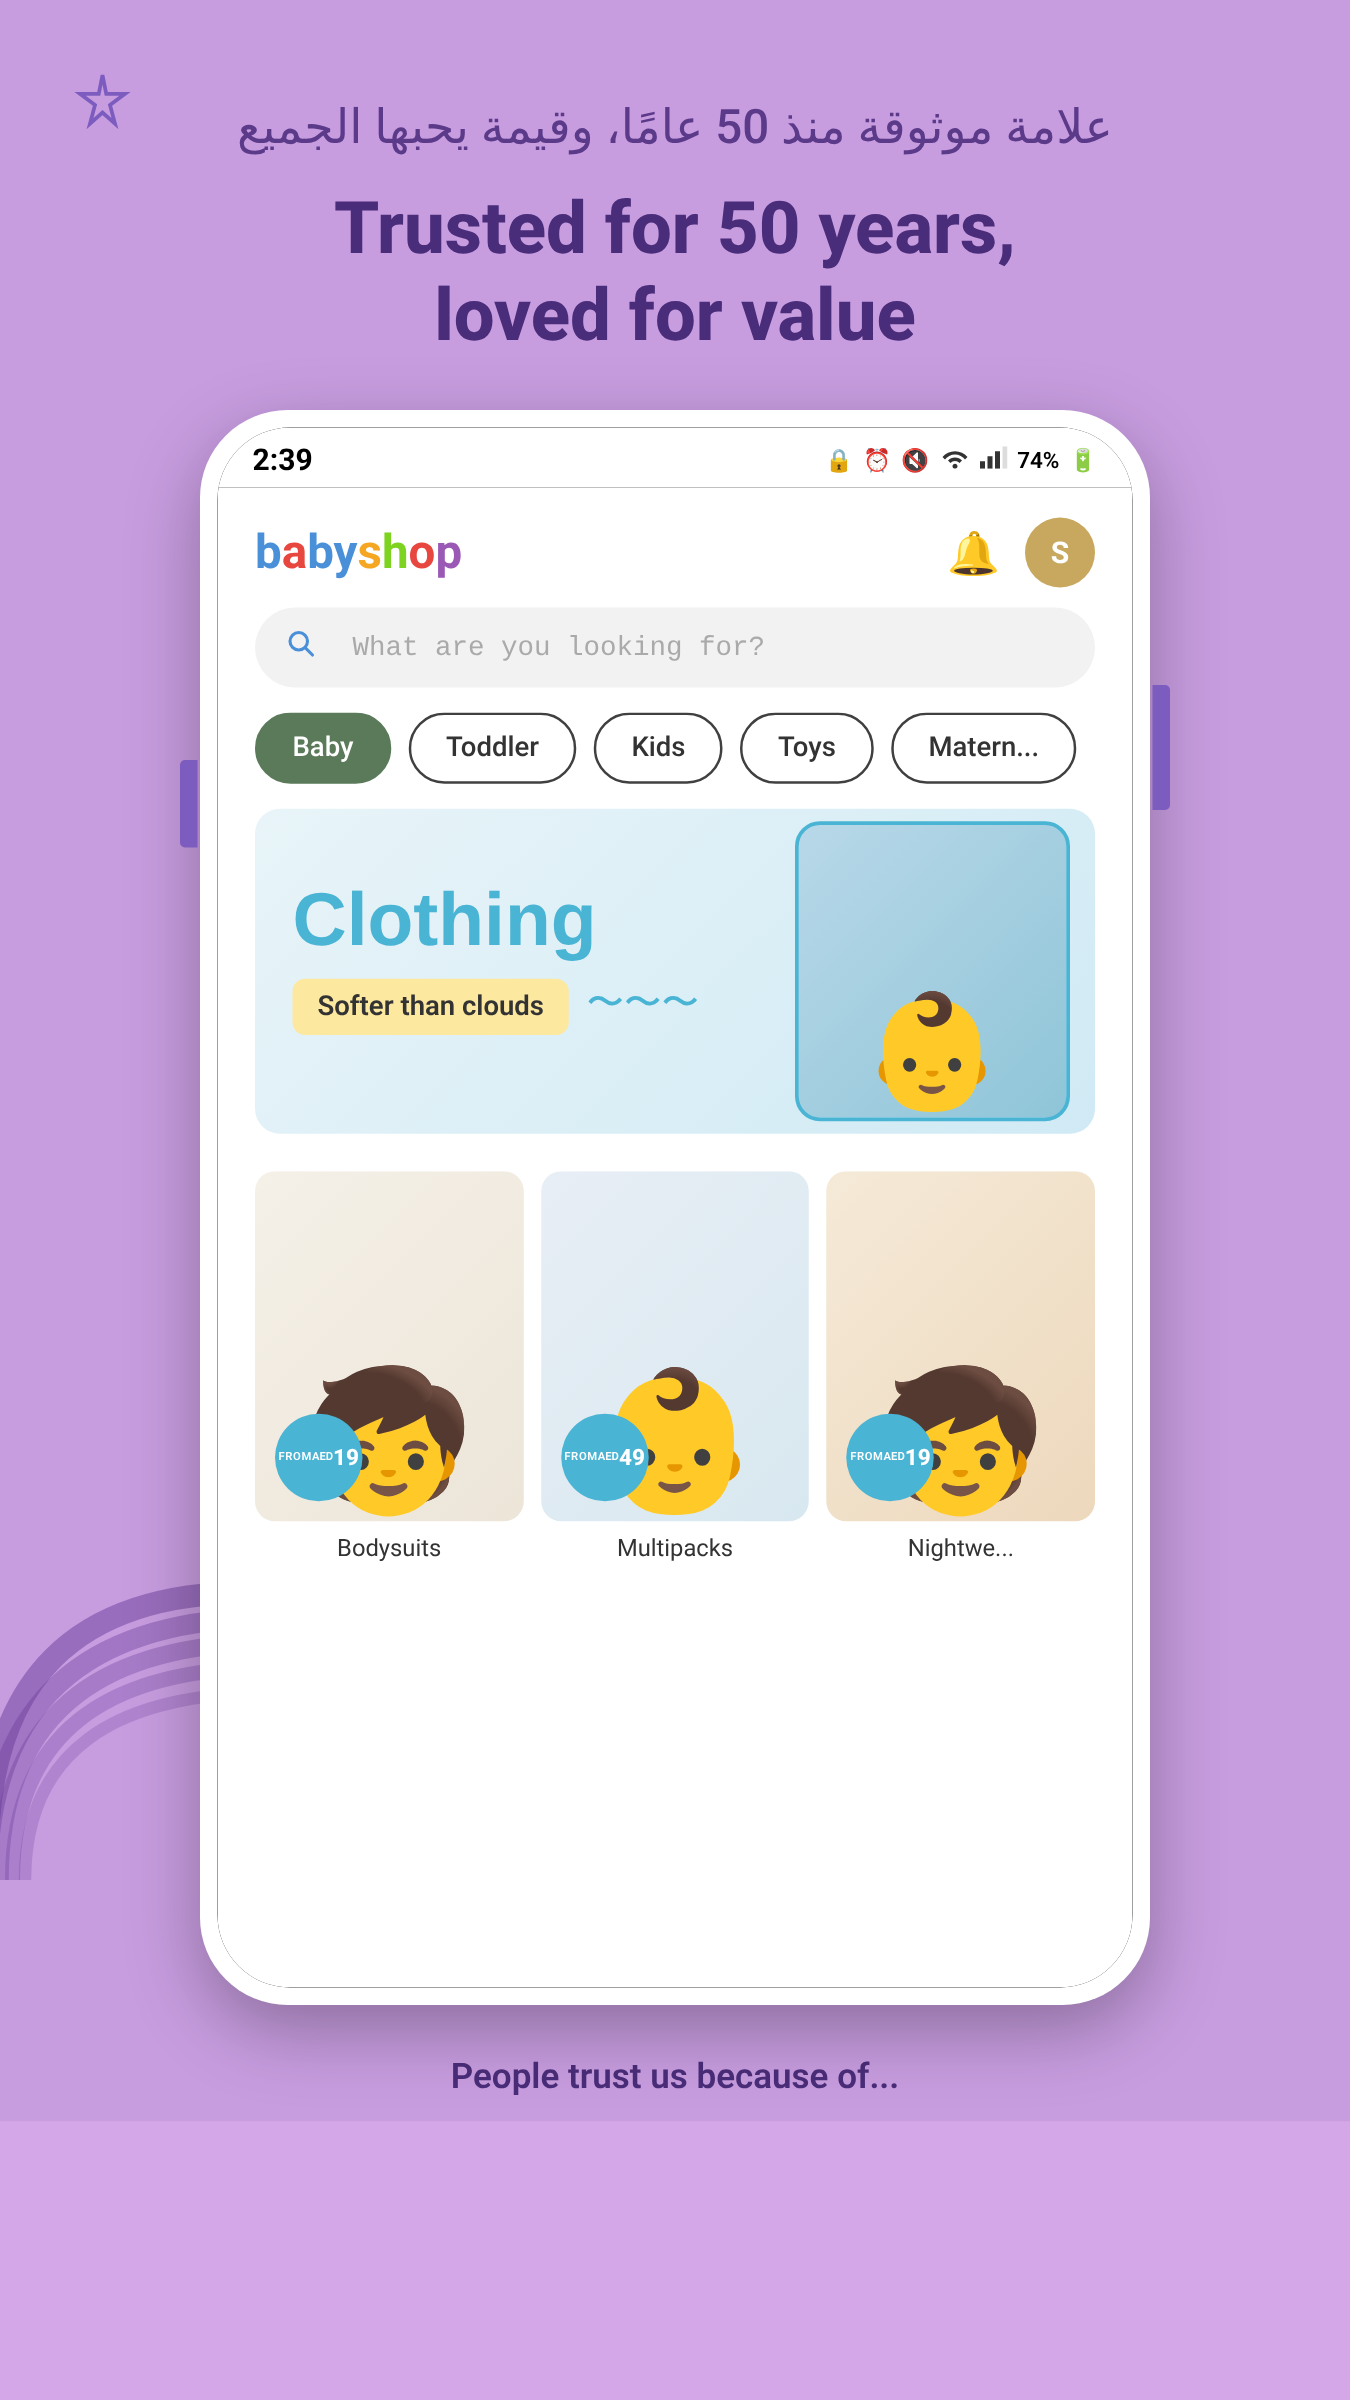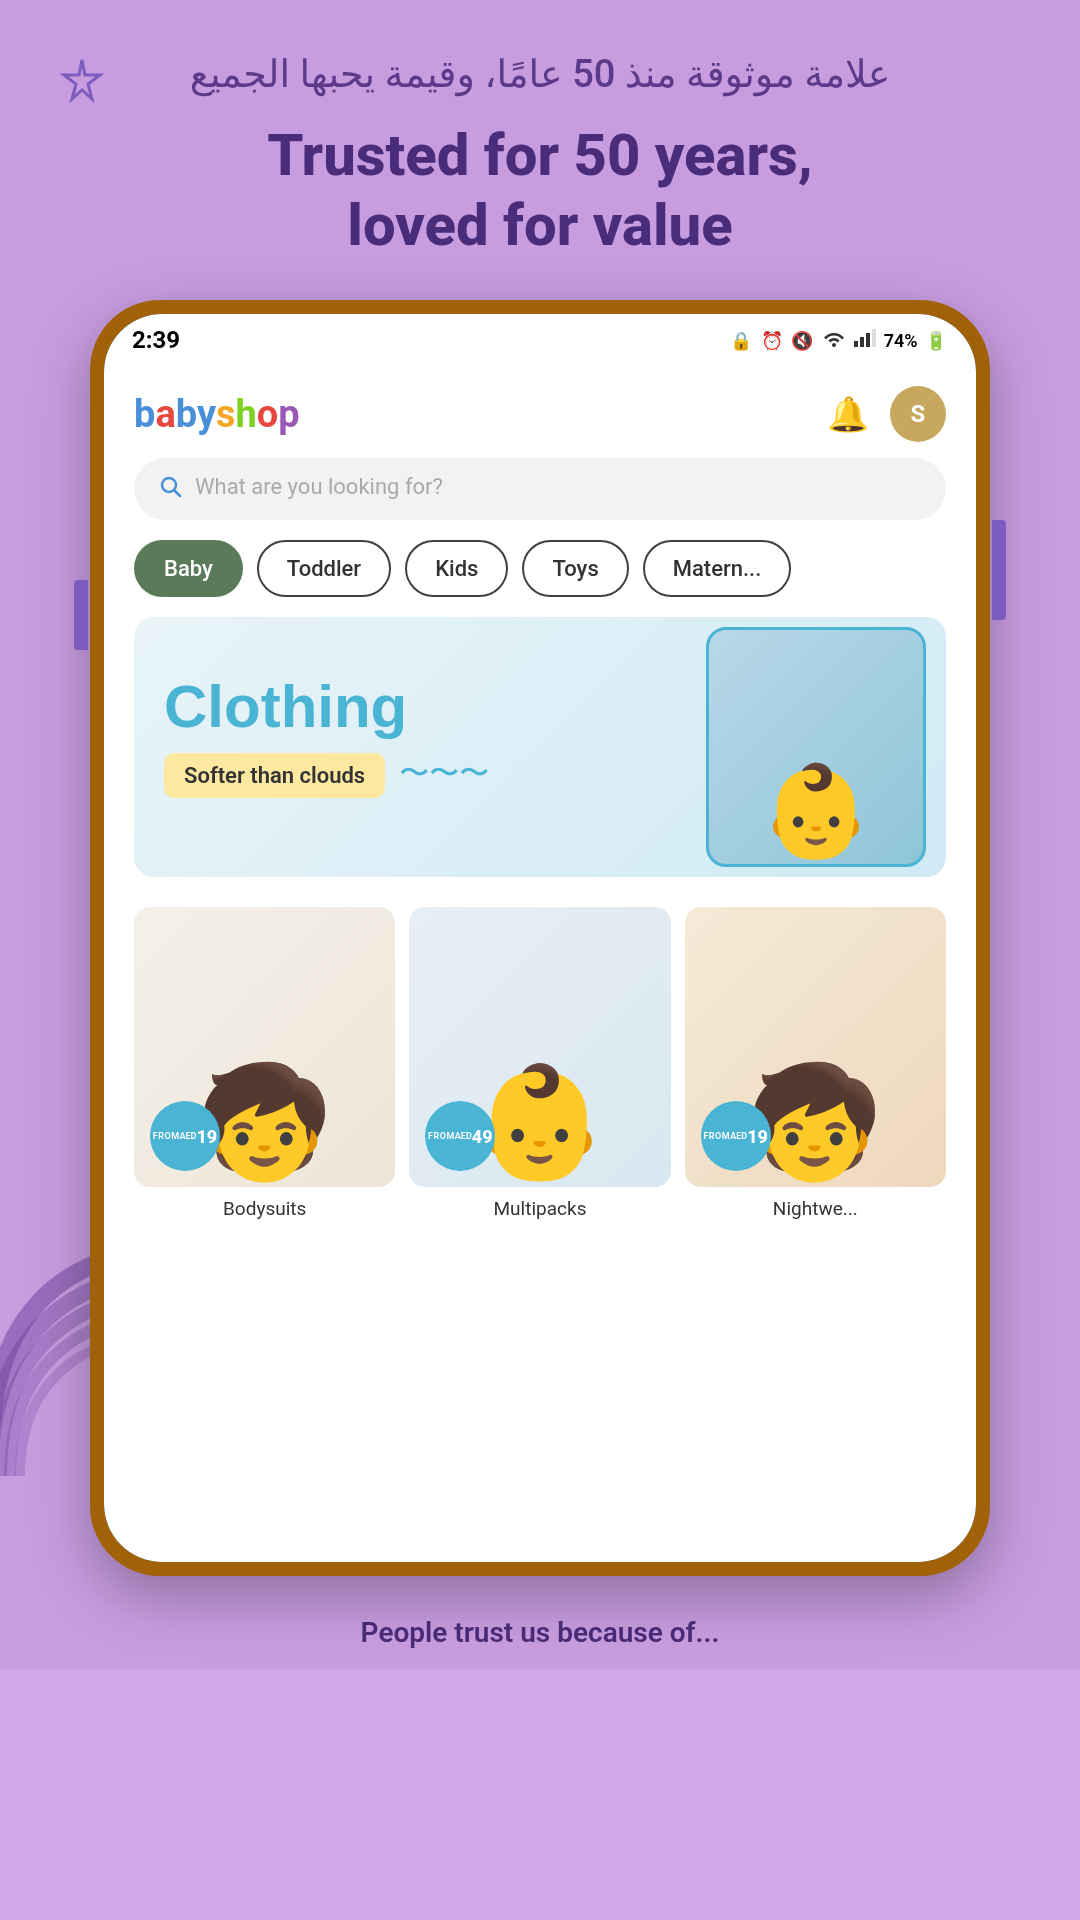--- a/index.html
+++ b/index.html
@@ -10,21 +10,21 @@
       background: #d4a8e8;
       font-family: -apple-system, BlinkMacSystemFont, 'Segoe UI', Roboto, sans-serif;
       overflow-x: hidden;
       position: relative;
     }
 
     
     .hero-bg {
       background: #c89de0;
       width: 100%;
-      padding: 48px 40px 0;
+      padding: 76px 40px 0;
       position: relative;
       min-height: 580px;
     }
 
     
     .arabic-text {
       text-align: center;
       color: #5b3a8a;
       font-size: 38px;
       line-height: 1.4;
@@ -46,24 +46,24 @@
     
     .phone-wrapper {
       display: flex;
       justify-content: center;
       position: relative;
       z-index: 10;
       margin-top: 20px;
     }
 
     .phone-outer {
-      background: #a16207;
+      background: #ffffff;
       border-radius: 70px;
       padding: 14px;
-      width: 900px;
+      width: 760px;
       box-shadow: 0 20px 60px rgba(0,0,0,0.3);
       position: relative;
     }
 
     
     .phone-outer::before {
       content: '';
       position: absolute;
       left: -16px;
       top: 280px;
@@ -172,22 +172,24 @@
 
     
     .search-container {
       padding: 0 30px 20px;
     }
 
     .search-bar {
       background: #f2f2f2;
       border-radius: 40px;
       display: flex;
+      align-items: center;
       padding: 16px 24px;
-      gap: 13px;
+      gap: 30px;
+      font-family: Liberation Mono, monospace;
     }
 
     .search-icon-svg {
       color: #4a90d9;
       font-size: 24px;
     }
 
     .search-placeholder {
       color: #aaa;
       font-size: 22px;

